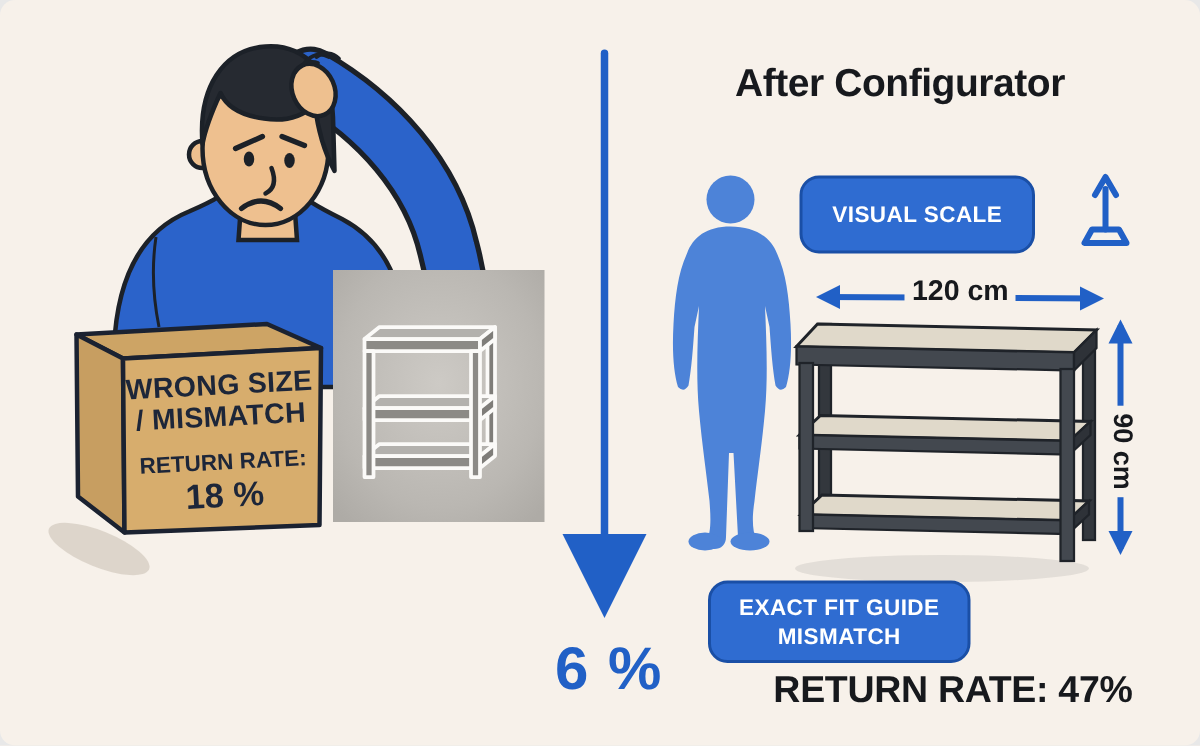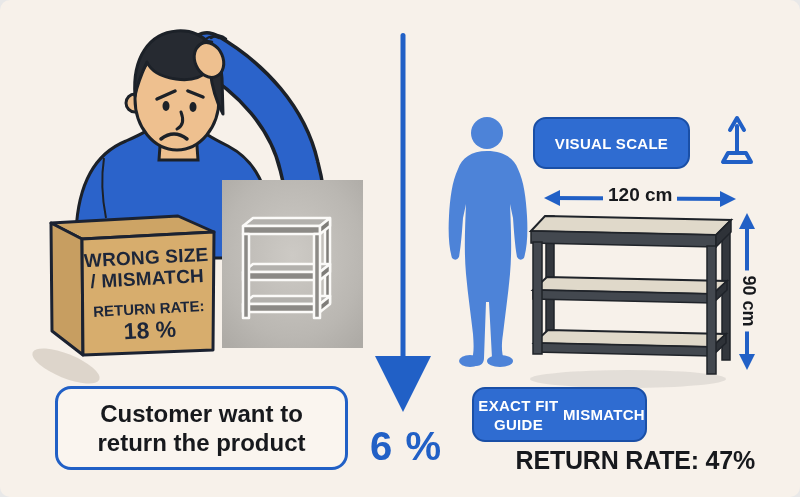--- a/index.html
+++ b/index.html
@@ -7,21 +7,21 @@
   .stage{position:relative;width:800px;height:497px;background:#f7f1ea;overflow:hidden;border-radius:10px;}
   .stage svg{position:absolute;left:0;top:0;}
   .txt{position:absolute;z-index:2;color:#17191d;}
   .box-text{left:78px;top:247px;width:140px;text-align:center;transform:rotate(-3deg);color:#1d2639;font-weight:bold;line-height:21px;}
   .box-text .l1{font-size:19px;letter-spacing:.2px;}
   .box-text .l3{font-size:15px;margin-top:9px;}
   .box-text .l4{font-size:23px;margin-top:1px;}
   .caption{left:55px;top:386px;width:293px;height:84px;border:3.5px solid #2160c6;border-radius:16px;background:#faf5ef;display:flex;flex-direction:column;align-items:center;justify-content:center;font-size:24px;font-weight:bold;line-height:29px;box-sizing:border-box;}
   .drop-value{left:364px;top:424px;width:84px;text-align:center;font-size:40px;font-weight:bold;color:#2160c6;letter-spacing:1px;}
   .title{left:450px;top:40px;width:300px;text-align:center;font-size:26px;font-weight:bold;letter-spacing:-.3px;}
-  .badge{background:#2f6cd1;border:2px solid #1a4fa6;border-radius:13px;color:#ffffff;font-weight:bold;font-size:15px;line-height:19px;letter-spacing:.3px;display:flex;align-items:center;justify-content:center;text-align:center;box-sizing:border-box;}
+  .badge{background:#2f6cd1;border:2px solid #1a4fa6;border-radius:13px;color:#ffffff;font-weight:bold;font-size:15px;line-height:19px;letter-spacing:.3px;display:flex;flex-direction:column;align-items:center;justify-content:center;text-align:center;box-sizing:border-box;}
   .badge-scale{left:533px;top:117px;width:157px;height:52px;}
   .badge-fit{left:472px;top:387px;width:175px;height:55px;}
   .dim-label{background:#f7f1ea;padding:0 5px;font-size:19px;font-weight:bold;white-space:nowrap;}
   .dim-w{left:583px;top:184px;margin-left:20px;}
   .dim-h{left:748px;top:301px;transform:translate(-50%,-50%) rotate(90deg);font-size:18px;}
   .return-rate{left:440px;top:446px;width:315px;text-align:right;font-size:25px;font-weight:bold;letter-spacing:-.2px;}
 </style>
 </head>
 <body>
 
@@ -147,27 +147,24 @@
     </g>
   </svg>
 
   <div class="txt box-text">
     <div class="l1">WRONG SIZE</div>
     <div class="l1">/ MISMATCH</div>
     <div class="l3">RETURN RATE:</div>
     <div class="l4">18 %</div>
   </div>
 
-  <div class="txt caption">
-    <div>Customer want to</div>
-    <div>return the product</div>
-  </div>
 
   <div class="txt drop-value">6 %</div>
 
+  <div class="txt title">After Configurator</div>
 
   <div class="txt badge badge-scale">
     <div>VISUAL SCALE</div>
   </div>
 
   <div class="txt badge badge-fit">
     <div>EXACT FIT GUIDE</div>
     <div>MISMATCH</div>
   </div>
 

